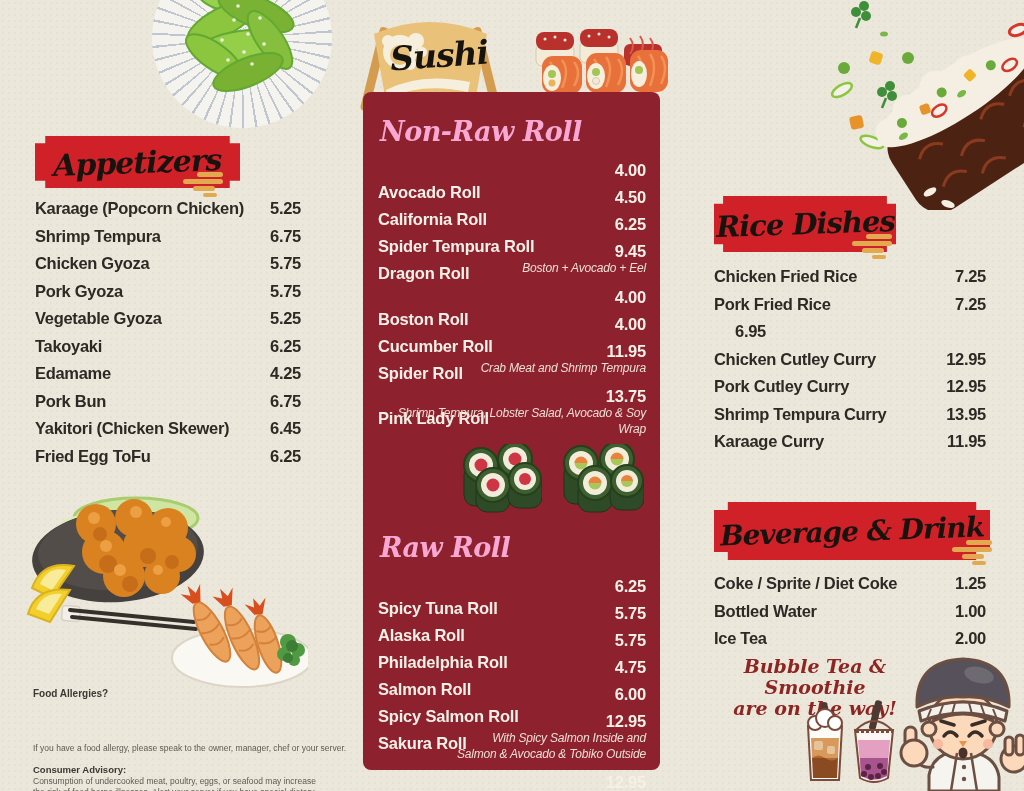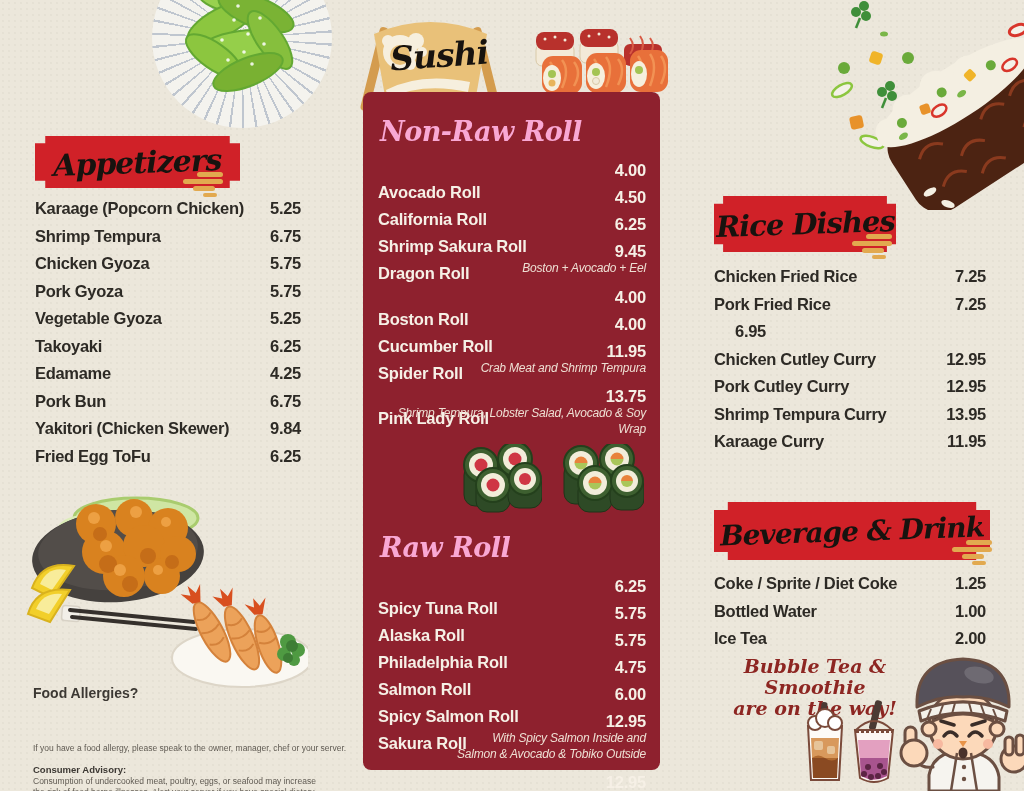--- a/index.html
+++ b/index.html
@@ -34,21 +34,21 @@
     box-sizing:border-box;padding:24px 14px 0 15px;
   }
   .prow{display:flex;align-items:center;height:27px;color:#f6f0e6;font-weight:bold;font-size:16.5px;letter-spacing:-0.2px;}
   .prow .nm{flex:1;white-space:nowrap;margin-top:44px;}
   .prow .pr{width:56px;text-align:right;}
   .pdesc{color:#eedfd3;font-style:italic;font-size:12px;line-height:15.5px;margin:-4px 0 7px;white-space:pre-line;letter-spacing:-0.2px;text-align:right;}
   .panel-script{font-size:27px;margin:0 0 10px 2px;}
   #maki-row{display:flex;justify-content:flex-end;gap:10px;margin:6px 2px 2px 0;height:72px;}
   
   #footer{position:absolute;left:33px;top:688px;width:312px;color:#5f5a52;font-size:8.5px;line-height:11px;}
-  .ft-title{font-weight:bold;color:#3c3833;font-size:14px;margin-bottom:1px;}
+  .ft-title{font-weight:bold;color:#3c3833;font-size:10px;margin-bottom:1px;}
   .ft-line{white-space:nowrap;margin-top:44px;}
   .ft-gap{height:10px;}
   
   #bev-note{
     position:absolute;left:698px;top:656px;width:234px;text-align:center;
     font-family:"DejaVu Serif", serif;font-style:italic;font-weight:bold;
     color:#8d2622;font-size:19px;line-height:21px;white-space:pre-line;
   }
   
   #edamame-plate{
@@ -131,21 +131,21 @@
     <div class="mrow">
         <span class="nm">Edamame</span>
         <span class="pr">4.25</span>
       </div>
     <div class="mrow">
         <span class="nm">Pork Bun</span>
         <span class="pr">6.75</span>
       </div>
     <div class="mrow">
         <span class="nm">Yakitori (Chicken Skewer)</span>
-        <span class="pr">9.84</span>
+        <span class="pr">6.45</span>
       </div>
     <div class="mrow">
         <span class="nm">Fried Egg ToFu</span>
         <span class="pr">6.25</span>
       </div>
   </div>
 
   <svg class="abs" style="left:16px;top:492px;" width="292" height="200" viewBox="0 0 292 200">
     <ellipse cx="120" cy="26" rx="62" ry="20" fill="#cfe6a3" stroke="#a9cc6e" stroke-width="3"></ellipse>
     <ellipse cx="78" cy="36" rx="36" ry="14" fill="#dcedb8"></ellipse>
@@ -291,21 +291,21 @@
 
     <div class="prow">
         <span class="nm">Avocado Roll</span>
         <span class="pr">4.00</span>
       </div>
     <div class="prow">
         <span class="nm">California Roll</span>
         <span class="pr">4.50</span>
       </div>
     <div class="prow">
-        <span class="nm">Shrimp Sakura Roll</span>
+        <span class="nm">Spider Tempura Roll</span>
         <span class="pr">6.25</span>
       </div>
     <div class="prow">
         <span class="nm">Dragon Roll</span>
         <span class="pr">9.45</span>
       </div>
     <div class="pdesc">Boston + Avocado + Eel</div>
     <div class="prow">
         <span class="nm">Boston Roll</span>
         <span class="pr">4.00</span>

